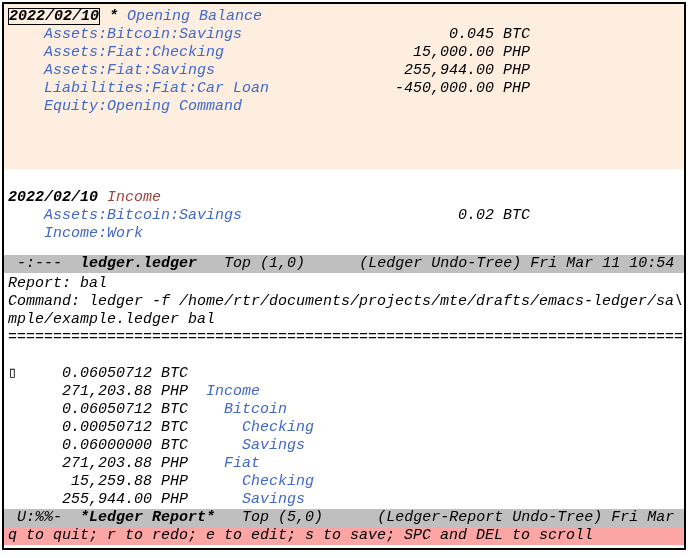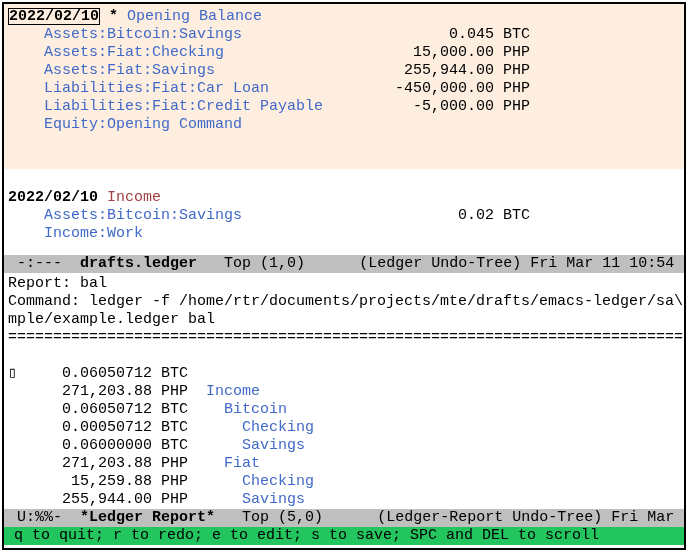--- a/index.html
+++ b/index.html
@@ -15,20 +15,21 @@
     background: #fff;
     color: #000;
   }
   .outer {
     border: 2px solid #000;
     width: 684px;
     height: 548px;
     margin: 2px;
     position: relative;
     background: #fff;
+    font-style: italic;
   }
   .pane-top {
     background: #fdeee0;
     padding: 4px 4px 0 4px;
     height: 165px;
   }
   .pane-mid {
     background: #fff;
     padding: 2px 4px 0 4px;
     height: 86px;
@@ -41,22 +42,22 @@
     padding: 0 4px;
   }
   .pane-bottom {
     background: #fff;
     padding: 2px 4px 0 4px;
     height: 236px;
     white-space: pre;
     border-radius: 16px;
   }
   .echo {
-    background: #22c55e;
-    padding: 0 10px;
+    background: #fca5a5;
+    padding: 0 4px;
     height: 18px;
     white-space: pre;
   }
   .wm {
     position: absolute;
     right: 4px;
     bottom: -16px;
     font-size: 10px;
     color: #888;
     font-family: Arial, sans-serif;
@@ -76,35 +77,34 @@
 
 <div class="outer">
 
   <div class="pane-top">
     <div class="row"><span class="date cursor-box">2022/02/10</span> <span class="date">*</span> <span class="payee">Opening Balance</span></div>
     <div id="opening-lines">
         <div class="row">    <span class="acct">Assets:Bitcoin:Savings            </span><span class="amt">           0.045 BTC</span></div>
         <div class="row">    <span class="acct">Assets:Fiat:Checking              </span><span class="amt">       15,000.00 PHP</span></div>
         <div class="row">    <span class="acct">Assets:Fiat:Savings               </span><span class="amt">      255,944.00 PHP</span></div>
         <div class="row">    <span class="acct">Liabilities:Fiat:Car Loan         </span><span class="amt">     -450,000.00 PHP</span></div>
-        <div class="row">    <span class="acct">Liabilities:Fiat:Credit Payable   </span><span class="amt">       -5,000.00 PHP</span></div>
         <div class="row">    <span class="acct">Equity:Opening Command            </span><span class="amt">                    </span></div>
       </div>
   </div>
 
   <div class="pane-mid">
     <div class="row">&nbsp;</div>
     <div class="row"><span class="date">2022/02/10</span> <span class="income-payee">Income</span></div>
     <div id="income-lines">
         <div class="row">    <span class="acct">Assets:Bitcoin:Savings            </span><span class="amt">            0.02 BTC</span></div>
         <div class="row">    <span class="acct">Income:Work                       </span><span class="amt">                    </span></div>
       </div>
   </div>
 
-  <div class="modeline"> <span>-:---</span>  <span class="bold">drafts.ledger</span>   <span>Top (1,0)</span>      <span>(Ledger Undo-Tree)</span> <span>Fri Mar 11 10:54</span></div>
+  <div class="modeline"> <span>-:---</span>  <span class="bold">ledger.ledger</span>   <span>Top (1,0)</span>      <span>(Ledger Undo-Tree)</span> <span>Fri Mar 11 10:54</span></div>
 
   <div class="pane-bottom"><span>Report: bal</span>
 <span>Command: ledger -f /home/rtr/documents/projects/mte/drafts/emacs-ledger/sa\</span>
 <span>mple/example.ledger bal</span>
 <span>===========================================================================</span>
 
 <span id="report-lines">▯     0.06050712 BTC  
       271,203.88 PHP  <span class="report-acct">Income</span>
       0.06050712 BTC    <span class="report-acct">Bitcoin</span>
       0.00050712 BTC      <span class="report-acct">Checking</span>

